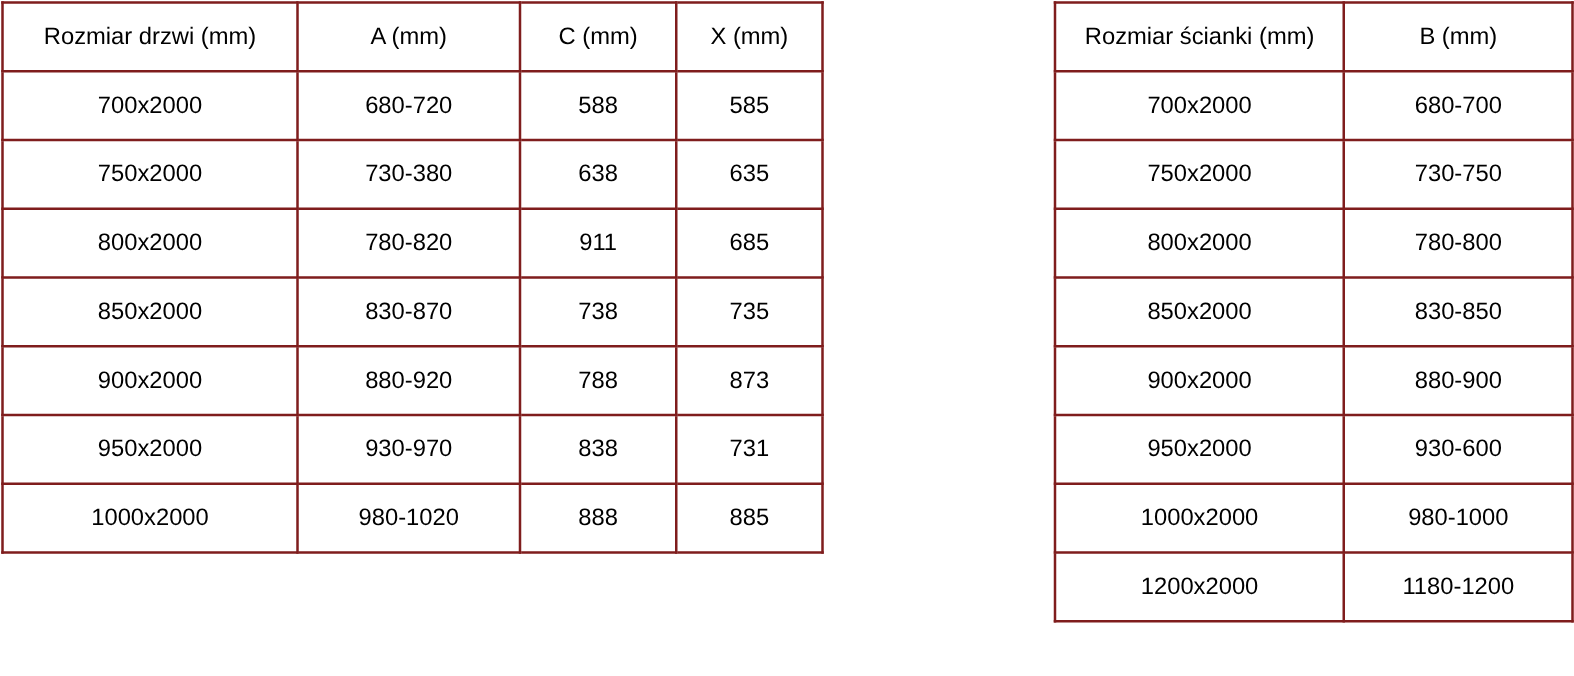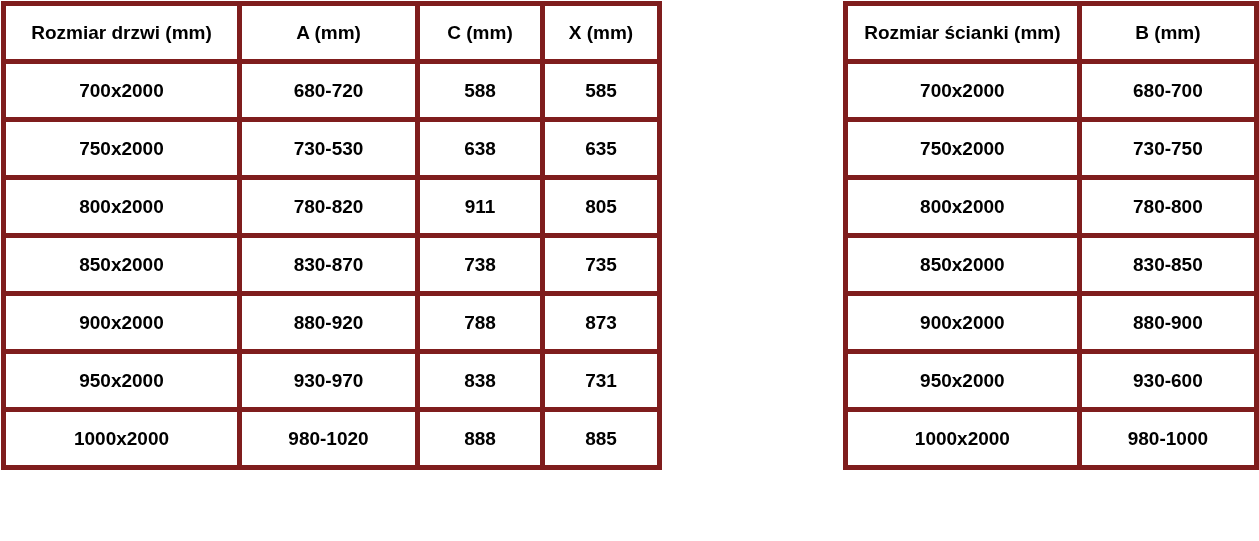--- a/index.html
+++ b/index.html
@@ -18,25 +18,25 @@
   .page {
     position: relative;
     width: 1259px;
     height: 541px;
   }
   table {
     border-collapse: collapse;
     table-layout: fixed;
   }
   th, td {
-    border: 5px solid #7f1d1d;
+    border: 2px solid #7f1d1d;
     text-align: center;
     vertical-align: middle;
     font-size: 19px;
-    font-weight: bold;
+    font-weight: normal;
     padding: 0;
     white-space: nowrap;
   }
   
   #table-doors {
     position: absolute;
     left: 1px;
     top: 1px;
   }
   #table-doors th, #table-doors td { height: 53px; }
@@ -76,29 +76,29 @@
     </thead>
     <tbody>
       <tr>
         <td>700x2000</td>
         <td>680-720</td>
         <td>588</td>
         <td>585</td>
       </tr>
       <tr>
         <td>750x2000</td>
-        <td>730-530</td>
+        <td>730-380</td>
         <td>638</td>
         <td>635</td>
       </tr>
       <tr>
         <td>800x2000</td>
         <td>780-820</td>
         <td>911</td>
-        <td>805</td>
+        <td>685</td>
       </tr>
       <tr>
         <td>850x2000</td>
         <td>830-870</td>
         <td>738</td>
         <td>735</td>
       </tr>
       <tr>
         <td>900x2000</td>
         <td>880-920</td>
@@ -153,16 +153,20 @@
         <td>880-900</td>
       </tr>
       <tr>
         <td>950x2000</td>
         <td>930-600</td>
       </tr>
       <tr>
         <td>1000x2000</td>
         <td>980-1000</td>
       </tr>
+      <tr>
+        <td>1200x2000</td>
+        <td>1180-1200</td>
+      </tr>
     </tbody>
   </table>
 
 </div>
 
 </body></html>

